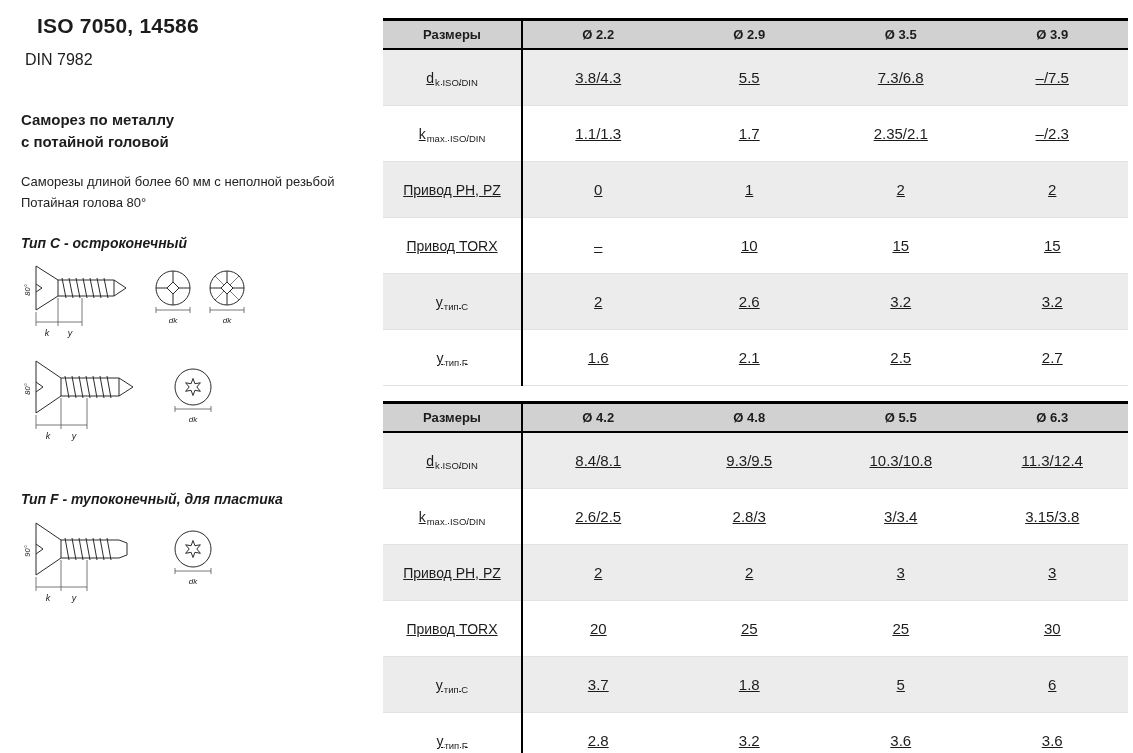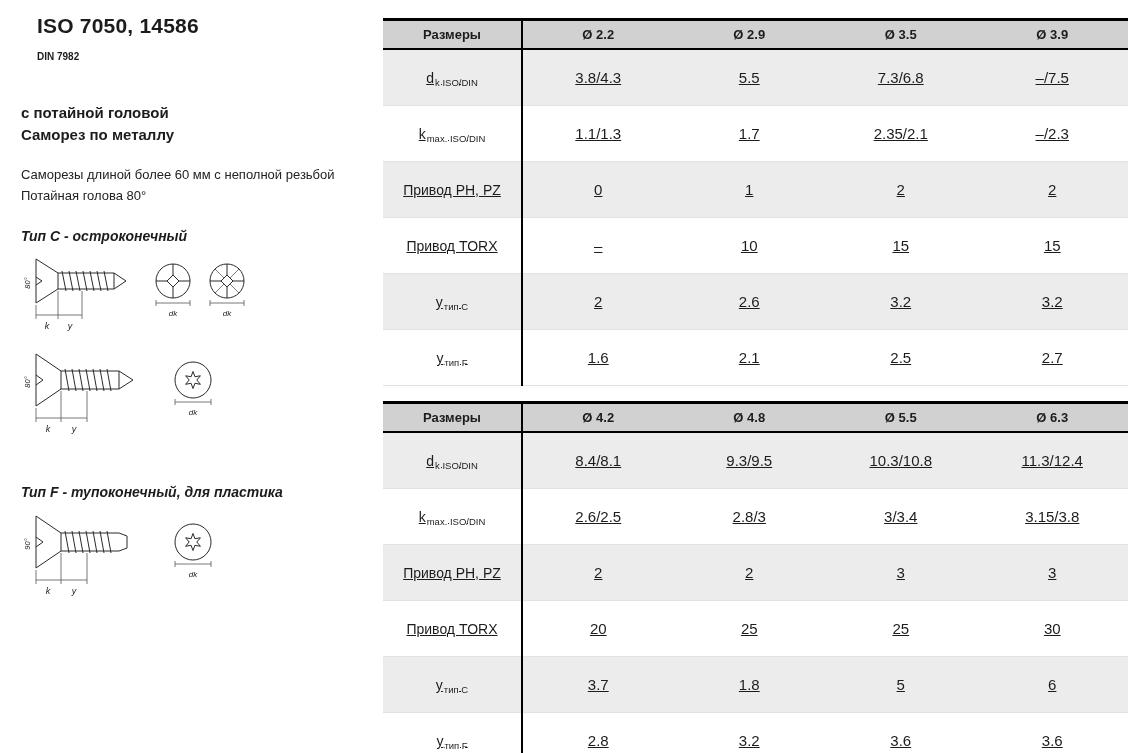--- a/index.html
+++ b/index.html
@@ -8,21 +8,21 @@
     position: relative;
     background: #ffffff;
     font-family: "Liberation Sans", sans-serif;
     color: #1c1c1c;
     overflow: hidden;
   }
 
   
   .left-panel { position: absolute; left: 21px; top: 14px; width: 355px; }
   .title { font-size: 21px; font-weight: 700; letter-spacing: .2px; margin: 0 0 13px 16px; }
-  .din { font-size: 10px; font-weight: 700; margin: 0 0 40px 16px; }
+  .din { font-size: 16px; font-weight: 400; margin: 0 0 40px 4px; }
   .product { font-size: 15px; font-weight: 700; line-height: 22px; margin: 0 0 18px 0; }
   .desc { font-size: 13px; line-height: 21px; margin: 0 0 22px 0; color: #222; }
   .type-label { font-size: 14px; font-weight: 700; margin: 0 0 6px 0; font-style: italic; }
   .drawing { display: block; }
   #drawing-1 { margin: 0 0 10px 0; }
   #drawing-2 { margin: 0 0 44px 0; }
   .dim-text { font-style: italic; fill: #222; }
 
   
   .right-panel { position: absolute; left: 383px; top: 18px; width: 745px; }
@@ -47,22 +47,22 @@
   td.row-label .sub { font-size: 9.5px; position: relative; top: 3px; margin-left: 1px; }
 </style>
 </head>
 <body>
 
 <div class="left-panel">
   <h1 class="title">ISO 7050, 14586</h1>
   <div class="din">DIN 7982</div>
 
   <div class="product">
+    <div>Саморез по металлу</div>
     <div>с потайной головой</div>
-    <div>Саморез по металлу</div>
   </div>
 
   <div class="desc">
     <div>Саморезы длиной более 60 мм с неполной резьбой</div>
     <div>Потайная голова 80°</div>
   </div>
 
   <div class="type-label">Тип C - остроконечный</div>
 
   <svg id="drawing-1" class="drawing" width="252" height="84" viewBox="0 0 252 84">

